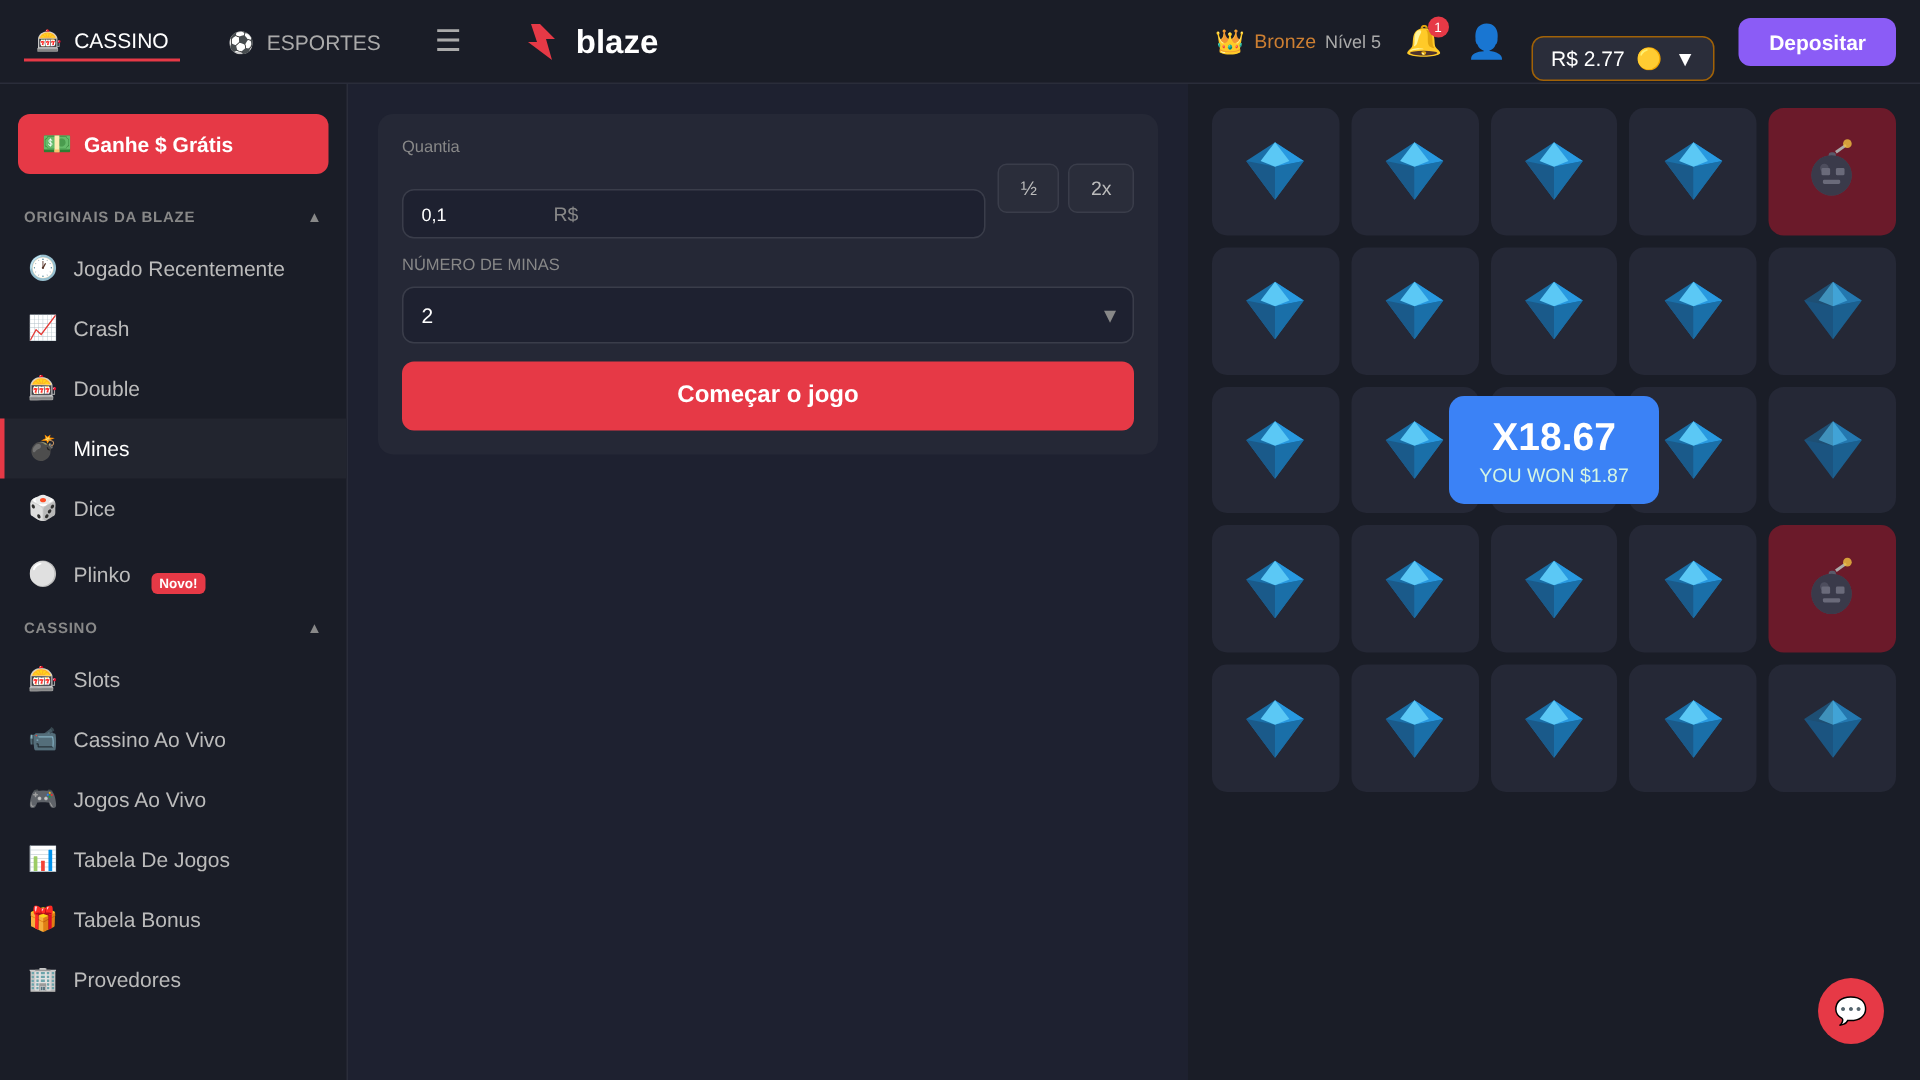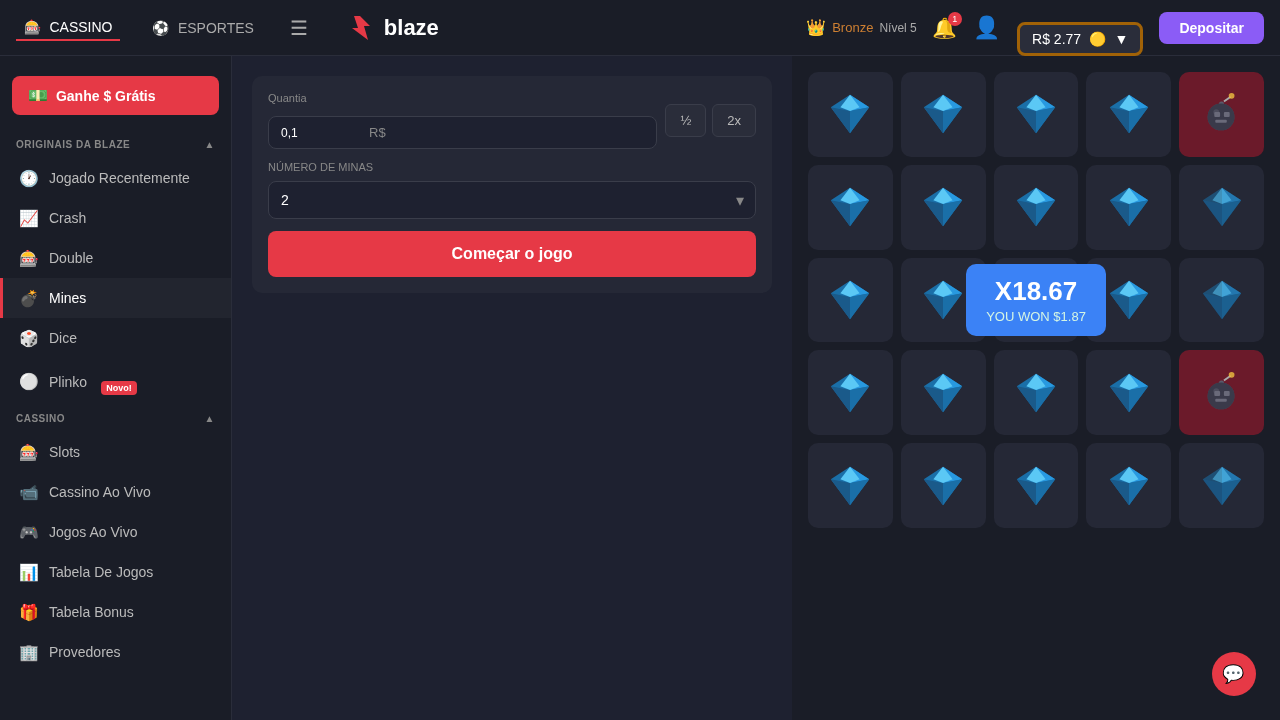--- a/index.html
+++ b/index.html
@@ -22,41 +22,41 @@
     .logo-icon { width: 32px; height: 32px; }
     .logo-text { font-size: 22px; font-weight: bold; color: #fff; }
     .hamburger { color: #aaa; cursor: pointer; font-size: 20px; padding: 4px; }
     .header-right { margin-left: auto; display: flex; align-items: center; gap: 16px; }
     .bronze-badge { display: flex; align-items: center; gap: 6px; font-size: 13px; color: #cd7f32; }
     .bronze-icon { font-size: 16px; }
     .nivel { font-size: 12px; color: #aaa; }
     .notification-btn { position: relative; background: none; border: none; color: #aaa; cursor: pointer; font-size: 20px; }
     .notif-badge { position: absolute; top: -4px; right: -4px; background: #e63946; color: #fff; font-size: 9px; border-radius: 50%; width: 14px; height: 14px; display: flex; align-items: center; justify-content: center; }
     .profile-btn { background: none; border: none; color: #aaa; cursor: pointer; font-size: 22px; }
-    .balance-btn { background: #2a2d3a; border: 3px solid #a16207; border-radius: 8px; color: #fff; padding: 6px 12px; display: flex; align-items: flex-start; gap: 8px; cursor: pointer; font-size: 14px; margin-top: 22px; }
+    .balance-btn { background: #2a2d3a; border: 1px solid #a16207; border-radius: 8px; color: #fff; padding: 6px 12px; display: flex; align-items: flex-start; gap: 8px; cursor: pointer; font-size: 14px; margin-top: 22px; }
     .deposit-btn { background: #8b5cf6; color: #fff; border: none; border-radius: 8px; padding: 8px 20px; font-size: 14px; font-weight: bold; cursor: pointer; }
 
     
     .layout { display: flex; height: calc(720px - 56px); }
     .sidebar { width: 232px; background: #1a1d27; border-right: 1px solid #2a2d3a; overflow-y: auto; padding: 12px 0; flex-shrink: 0; }
     .sidebar::-webkit-scrollbar { width: 4px; }
     .sidebar::-webkit-scrollbar-track { background: #1a1d27; }
     .sidebar::-webkit-scrollbar-thumb { background: #3a3d4a; border-radius: 2px; }
 
     .free-money-btn { margin: 8px 12px 16px; background: #e63946; color: #fff; border: none; border-radius: 8px; padding: 10px 16px; width: calc(100% - 24px); display: flex; align-items: center; gap: 8px; font-size: 14px; font-weight: bold; cursor: pointer; }
     .free-money-icon { font-size: 16px; }
 
     .sidebar-section-header { display: flex; justify-content: space-between; padding: 8px 16px; font-size: 10px; font-weight: bold; color: #888; letter-spacing: 0.5px; cursor: pointer; }
     .sidebar-item { display: flex; align-items: center; gap: 10px; padding: 10px 16px; font-size: 14px; color: #bbb; cursor: pointer; border-left: 3px solid transparent; }
     .sidebar-item.active { color: #fff; border-left: 3px solid #e63946; background: #22252f; }
     .sidebar-icon { width: 20px; height: 20px; display: flex; align-items: center; justify-content: center; font-size: 16px; flex-shrink: 0; }
     .game-panel { width: 560px; background: #1e2130; padding: 20px; flex-shrink: 0; }
     .bet-section { background: #252836; border-radius: 10px; padding: 16px; margin-bottom: 16px; }
     .bet-row { display: flex; align-items: center; gap: 8px; margin-bottom: 12px; }
-    .bet-label { font-size: 11px; color: #888; margin-bottom: 12px; }
+    .bet-label { font-size: 11px; color: #888; margin-bottom: 22px; }
     .bet-input-wrap { flex: 1; background: #1e2130; border: 1px solid #3a3d4a; border-radius: 8px; display: flex; align-items: center; padding: 8px 12px; gap: 8px; }
     .bet-input { background: none; border: none; color: #fff; font-size: 12px; width: 80px; outline: none; }
     .bet-currency { color: #888; font-size: 13px; }
     .bet-quick-btn { background: #2a2d3a; border: 1px solid #3a3d4a; border-radius: 6px; color: #bbb; padding: 8px 14px; font-size: 13px; cursor: pointer; }
     .mines-label { font-size: 11px; color: #888; margin-bottom: 8px; }
     .mines-select { width: 100%; background: #1e2130; border: 1px solid #3a3d4a; border-radius: 8px; color: #fff; padding: 10px 12px; font-size: 14px; appearance: none; cursor: pointer; }
     .select-wrap { position: relative; }
     .select-arrow { position: absolute; right: 12px; top: 50%; transform: translateY(-50%); color: #888; pointer-events: none; }
     .start-btn { width: 100%; background: #e63946; color: #fff; border: none; border-radius: 8px; padding: 14px; font-size: 16px; font-weight: bold; cursor: pointer; margin-top: 12px; }
 

